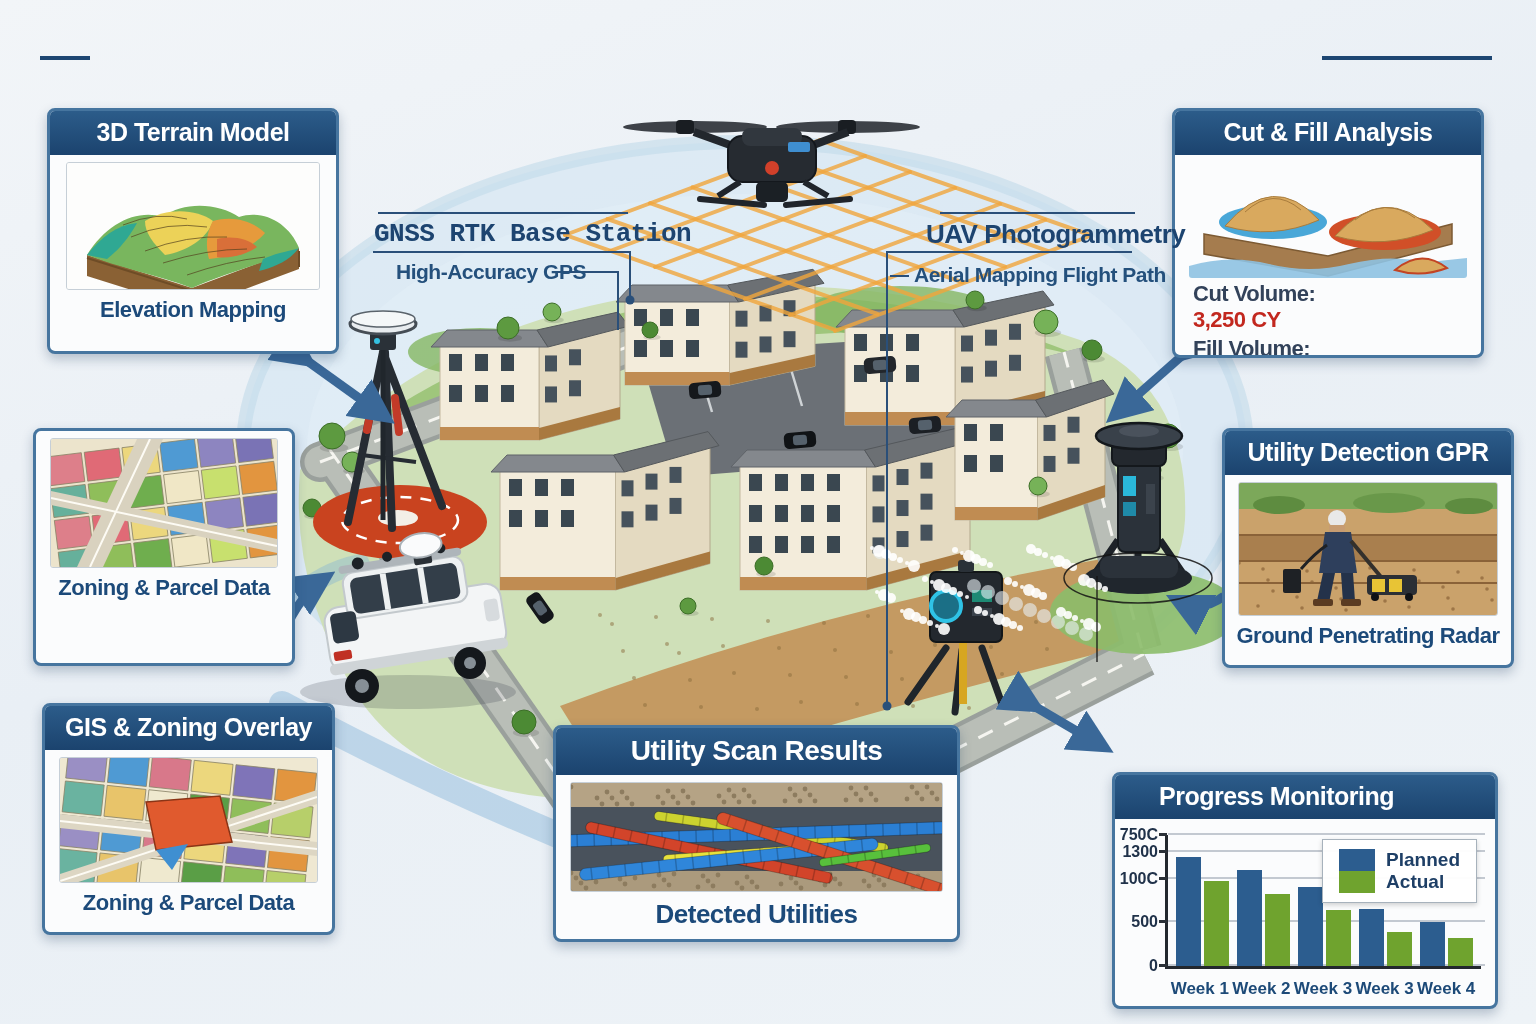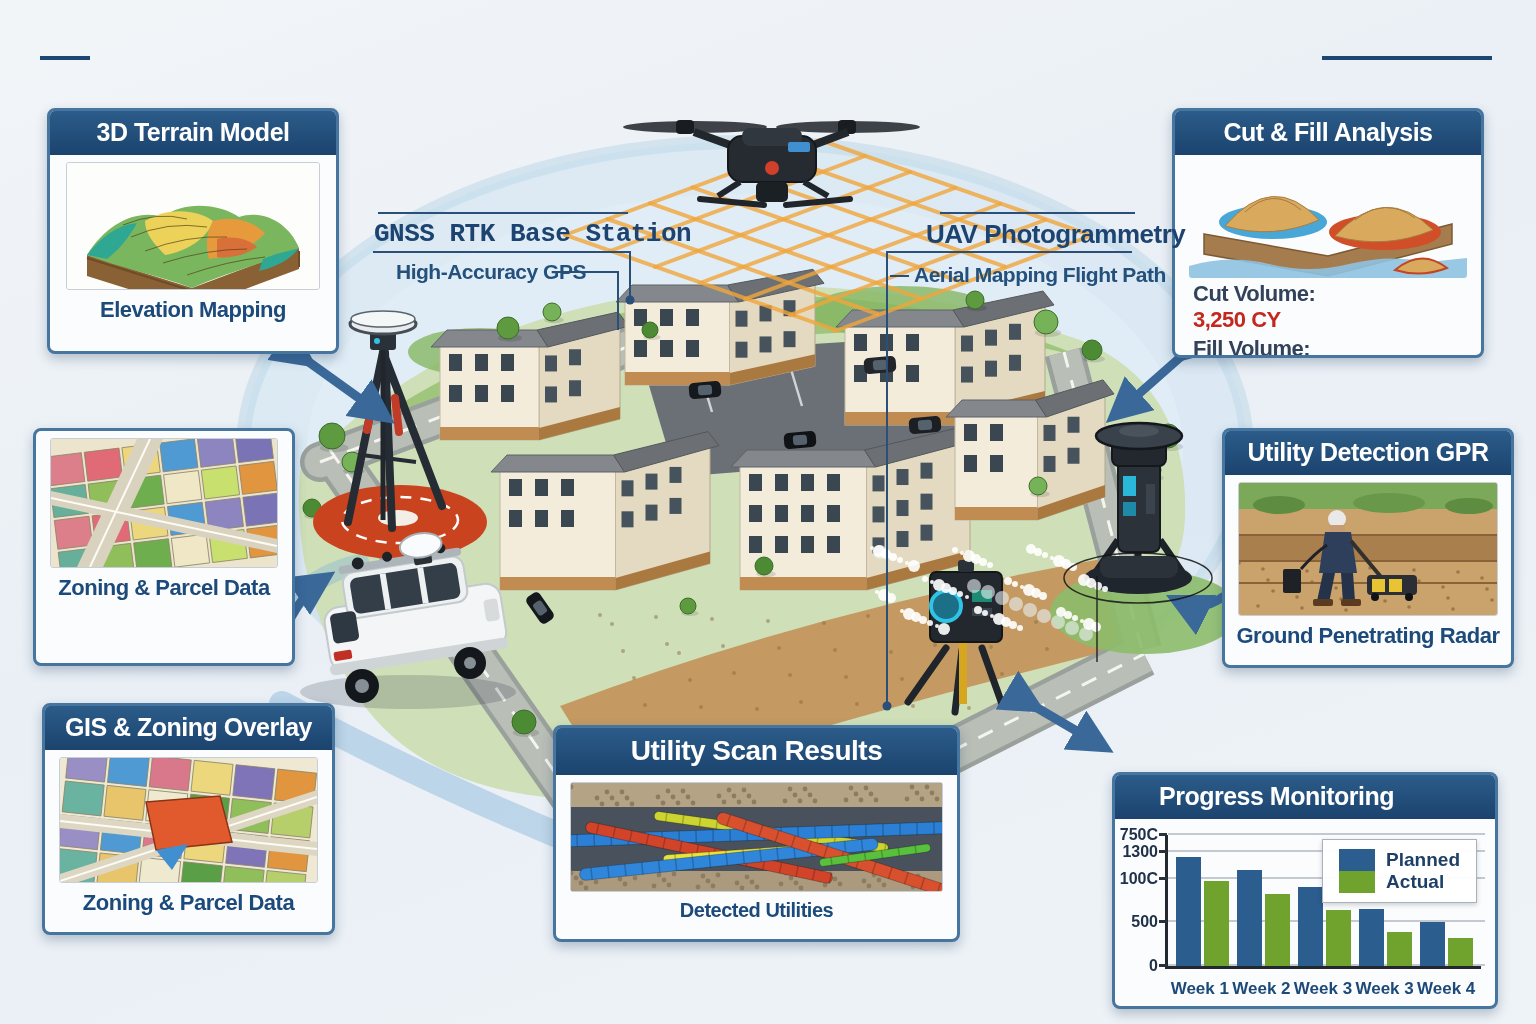--- a/index.html
+++ b/index.html
@@ -903,21 +903,21 @@
               <rect x="248" y="76" width="112" height="8" rx="4" fill="#58c03c" stroke="#00000040" stroke-width="1"></rect>
               <line x1="260" y1="76" x2="260" y2="84" stroke="#00000035" stroke-width="1.5"></line>
               <line x1="277" y1="76" x2="277" y2="84" stroke="#00000035" stroke-width="1.5"></line>
               <line x1="294" y1="76" x2="294" y2="84" stroke="#00000035" stroke-width="1.5"></line>
               <line x1="311" y1="76" x2="311" y2="84" stroke="#00000035" stroke-width="1.5"></line>
               <line x1="328" y1="76" x2="328" y2="84" stroke="#00000035" stroke-width="1.5"></line>
               <line x1="345" y1="76" x2="345" y2="84" stroke="#00000035" stroke-width="1.5"></line>
             </g>
           </g>
       </svg>
-      <div class="panel-caption" style="font-size:20px;">Detected Utilities</div>
+      <div class="panel-caption" style="font-size:26px;">Detected Utilities</div>
     </div>
   </div>
 
   <div class="panel" style="left:1112px;top:728px;width:380px;height:231px;margin-top:44px;">
     <div class="panel-header" style="text-align:left;padding-left:44px;">Progress Monitoring</div>
     <div class="chart-wrap">
       <div id="plot-area">
           <div class="grid-line" style="bottom: 100%;"></div>
           <div class="grid-line" style="bottom: 86.6667%;"></div>
           <div class="grid-line" style="bottom: 66.6667%;"></div>

